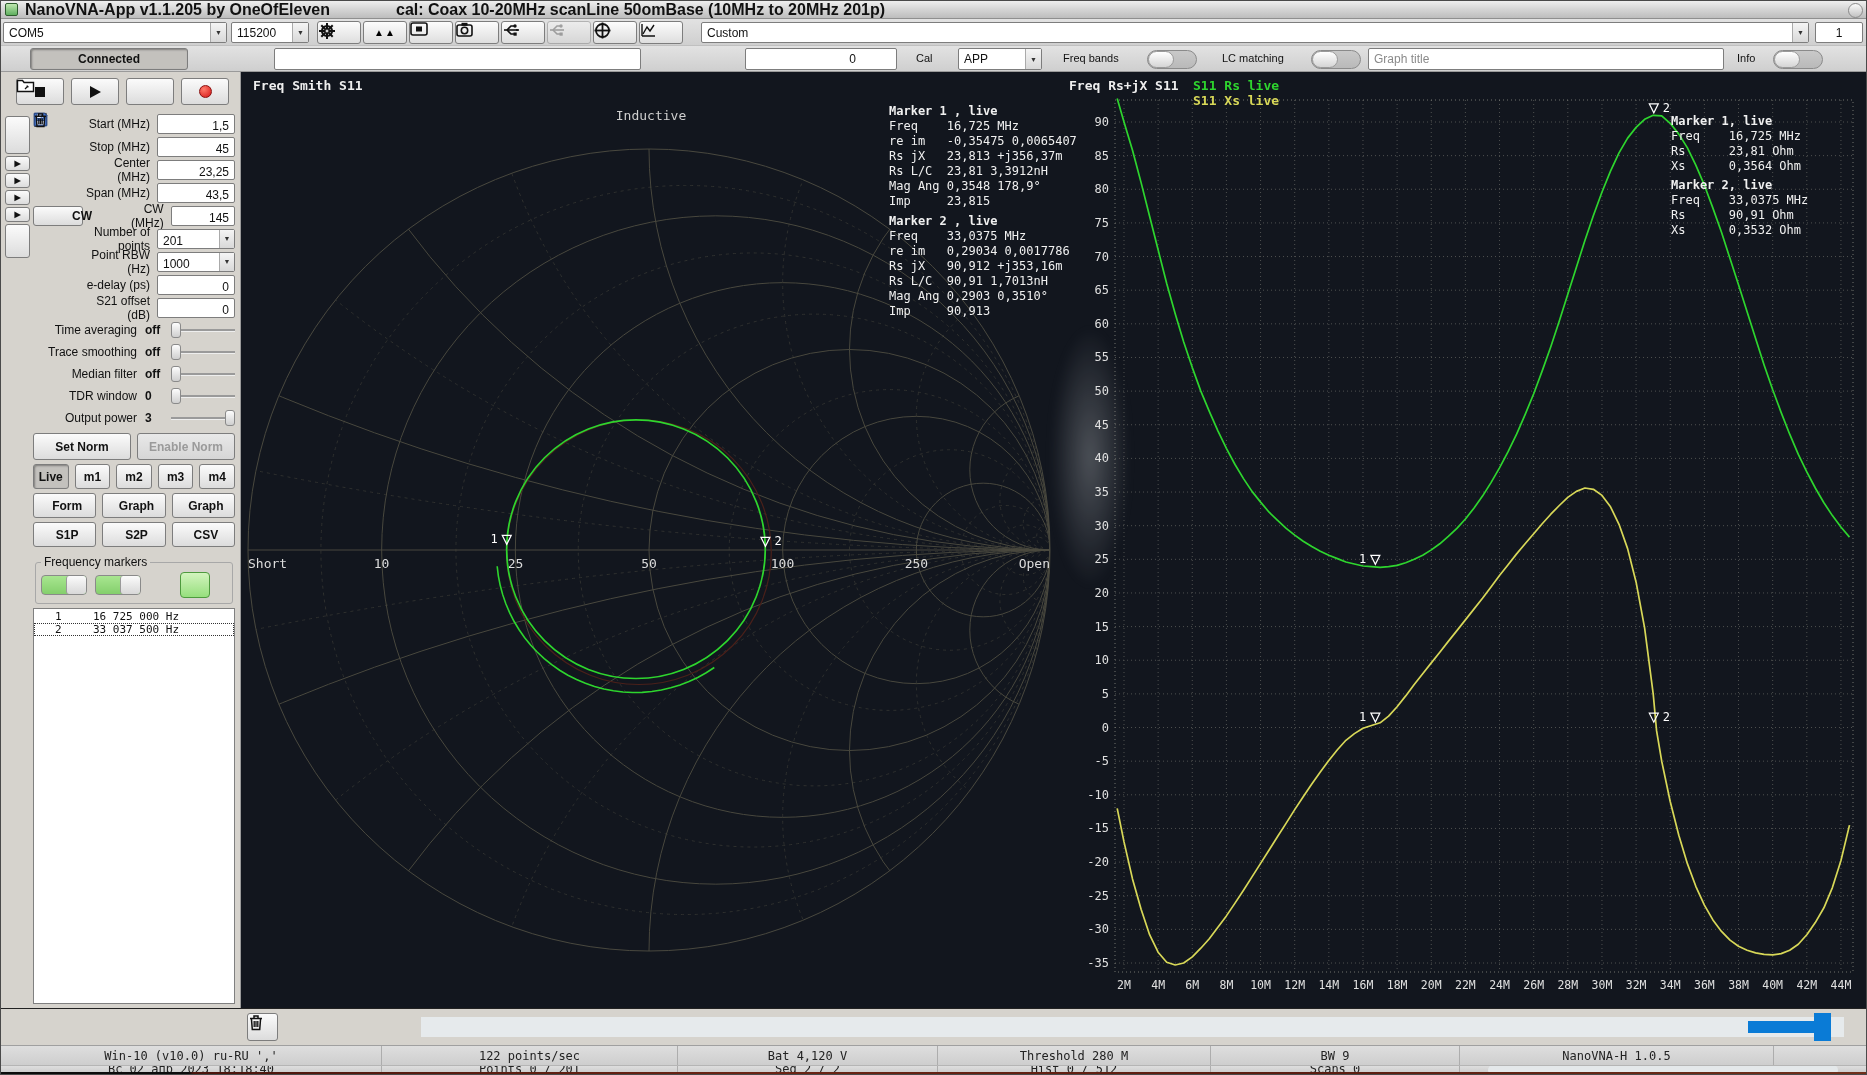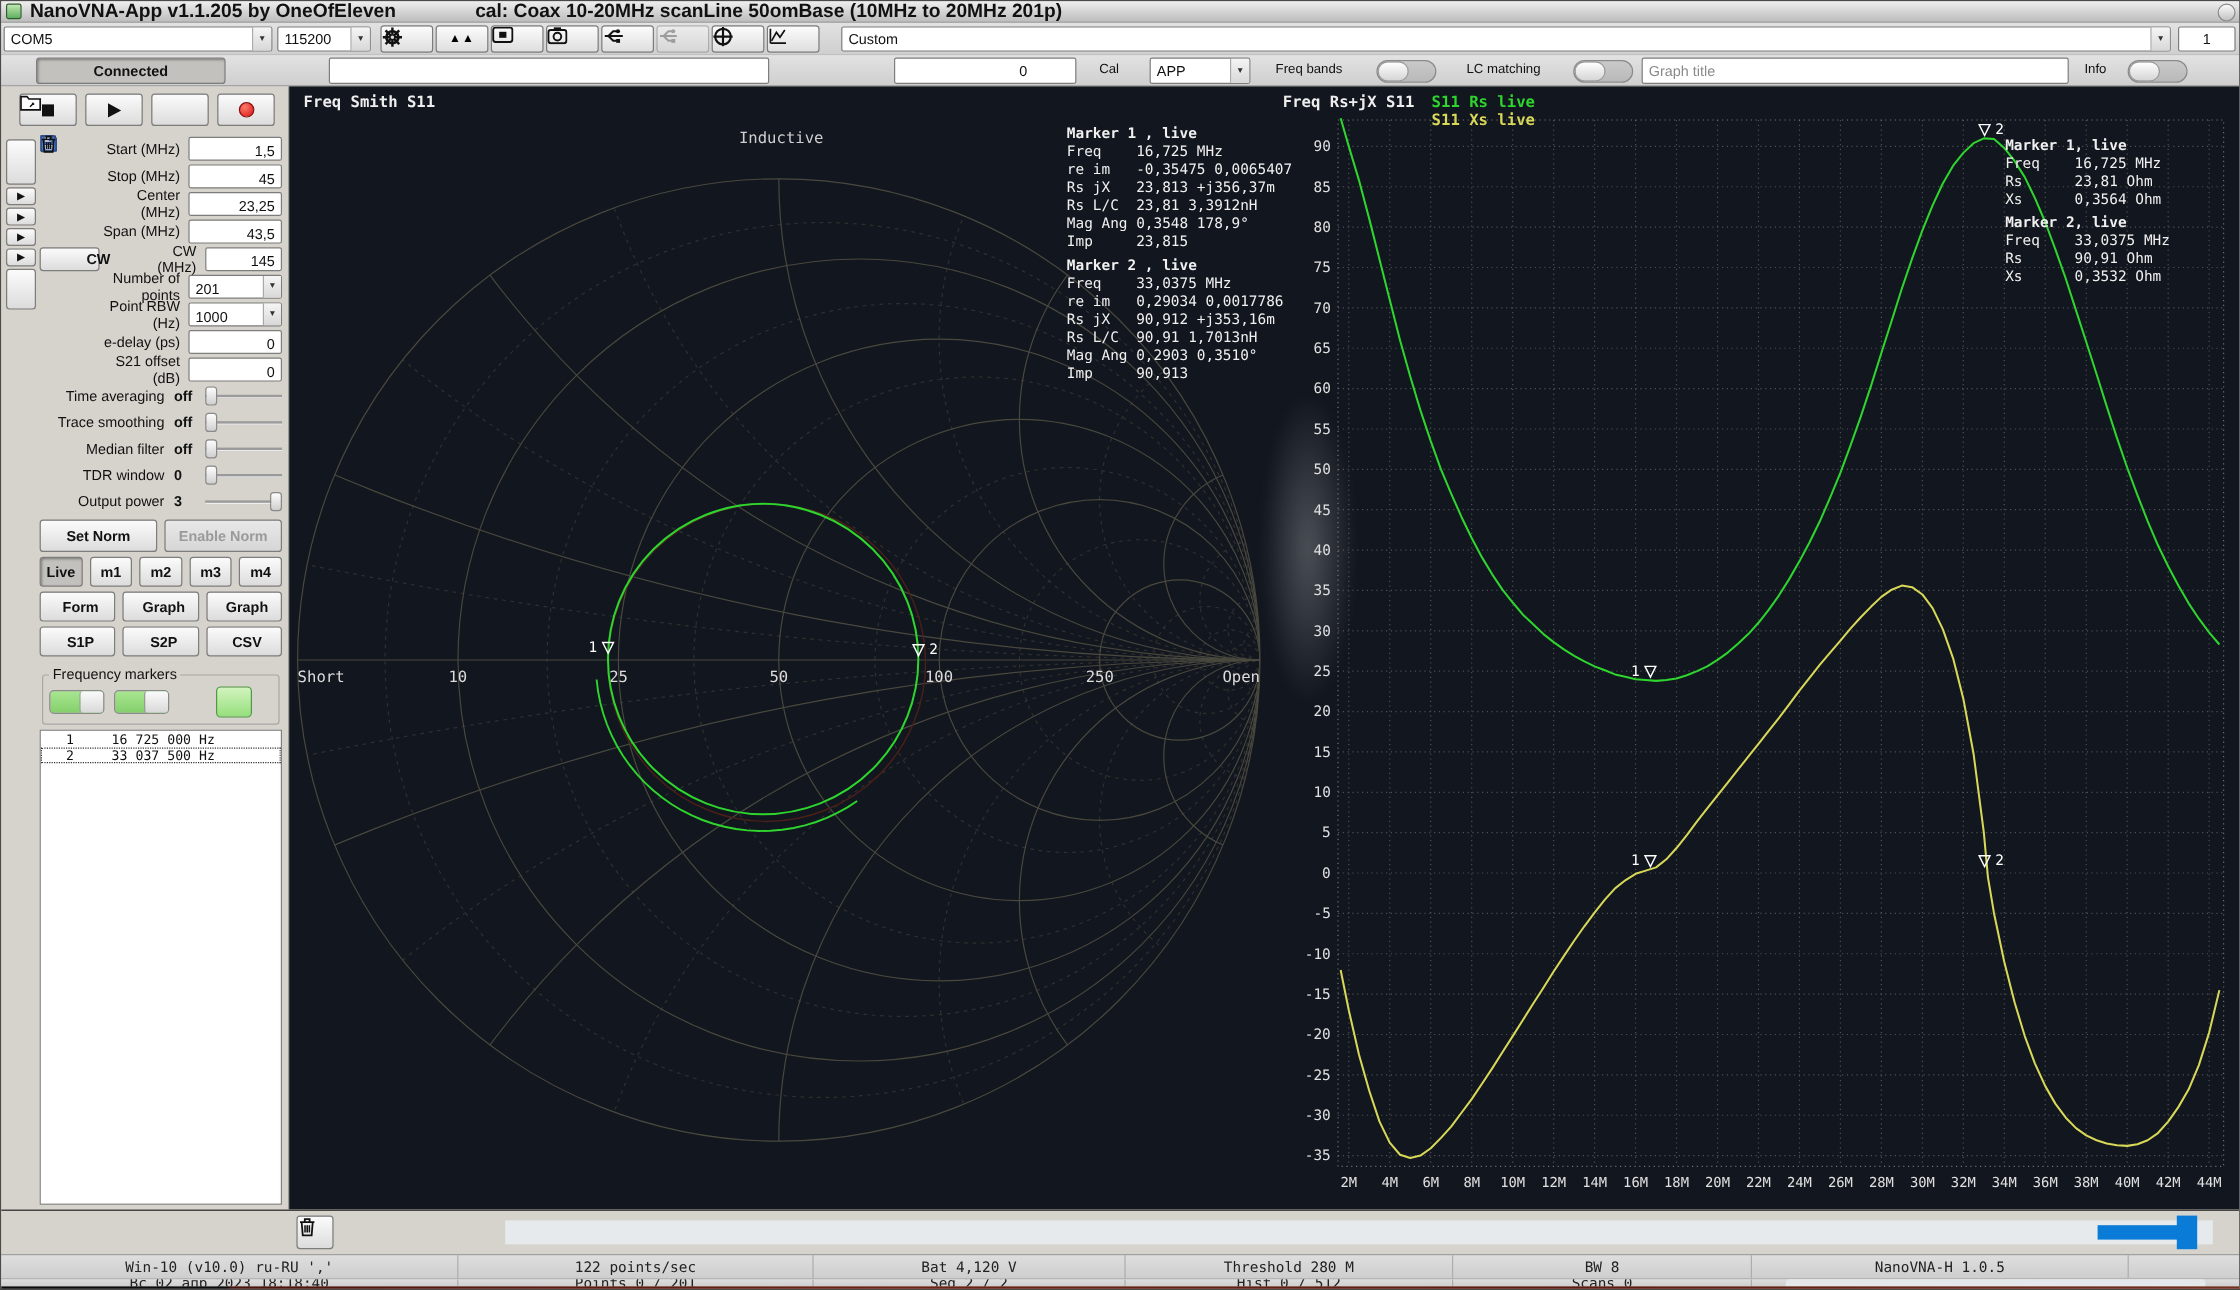--- a/index.html
+++ b/index.html
@@ -707,21 +707,21 @@
       <div class="bb-thumb"></div>
       <div class="bb-cap"></div>
     </div>
   </div>
 
   <div class="status s1" id="status1">
       <div class="scell" style="width: 380px;">Win-10 (v10.0) ru-RU ','</div>
       <div class="scell" style="width: 296px;">122 points/sec</div>
       <div class="scell" style="width: 260px;">Bat 4,120 V</div>
       <div class="scell" style="width: 273px;">Threshold 280 M</div>
-      <div class="scell" style="width: 249px;">BW 8</div>
+      <div class="scell" style="width: 249px;">BW 9</div>
       <div class="scell" style="width: 314px;">NanoVNA-H 1.0.5</div>
       <div class="scell" style="flex: 1 1 0%;"></div>
     </div>
   <div class="status s2" id="status2">
       <div class="scell" style="width: 380px;">Вс 02 апр 2023 18:18:40</div>
       <div class="scell" style="width: 296px;">Points   0 /   201</div>
       <div class="scell" style="width: 260px;">Seg 2 / 2</div>
       <div class="scell" style="width: 273px;">Hist 0 / 512</div>
       <div class="scell" style="width: 249px;">Scans 0</div>
       <div class="scell" style="flex: 1 1 0%;">

